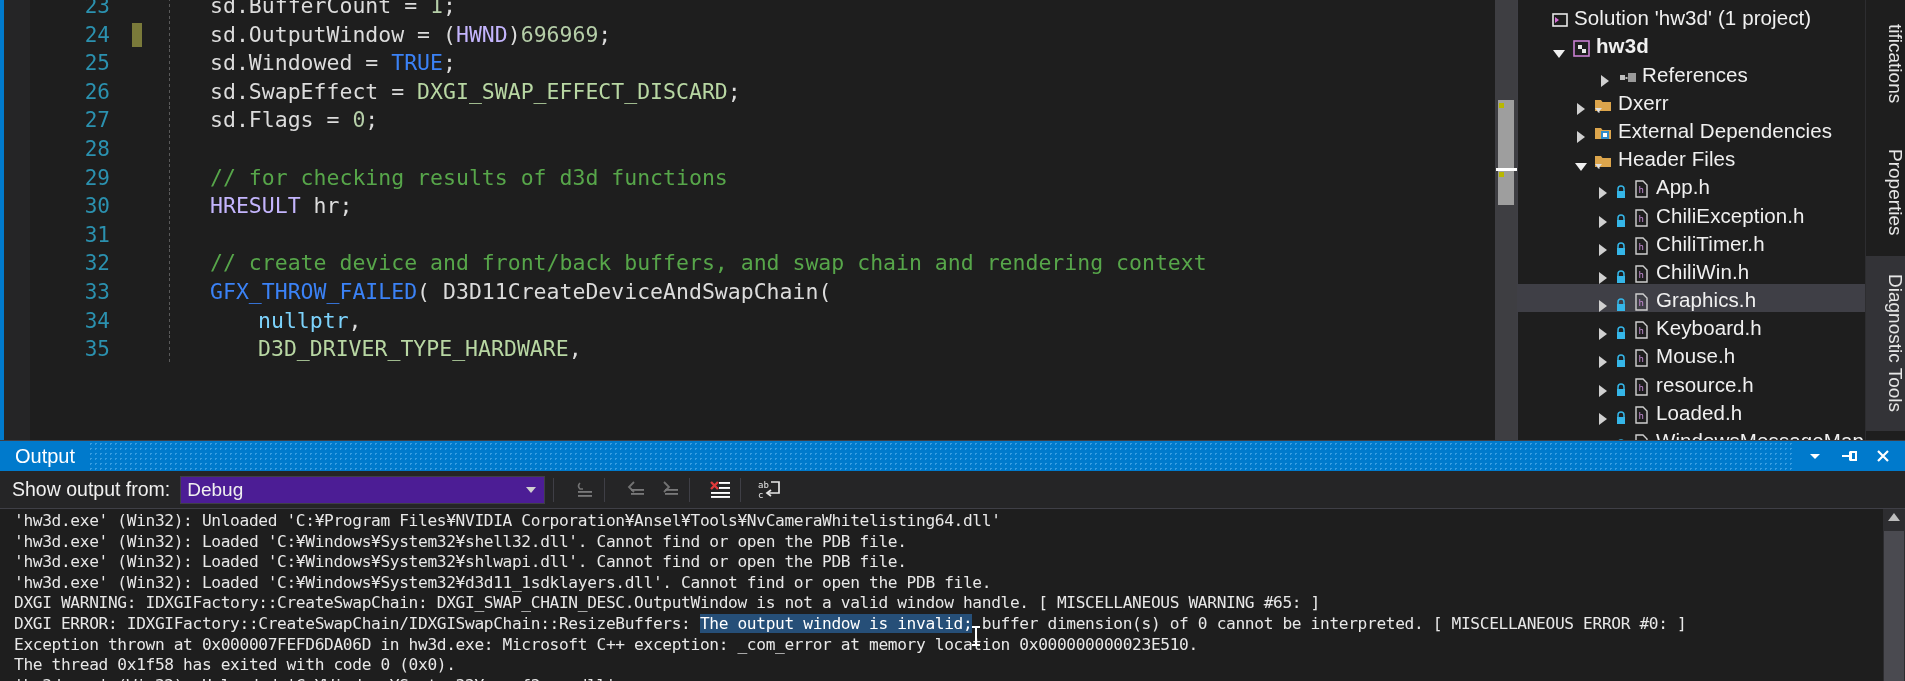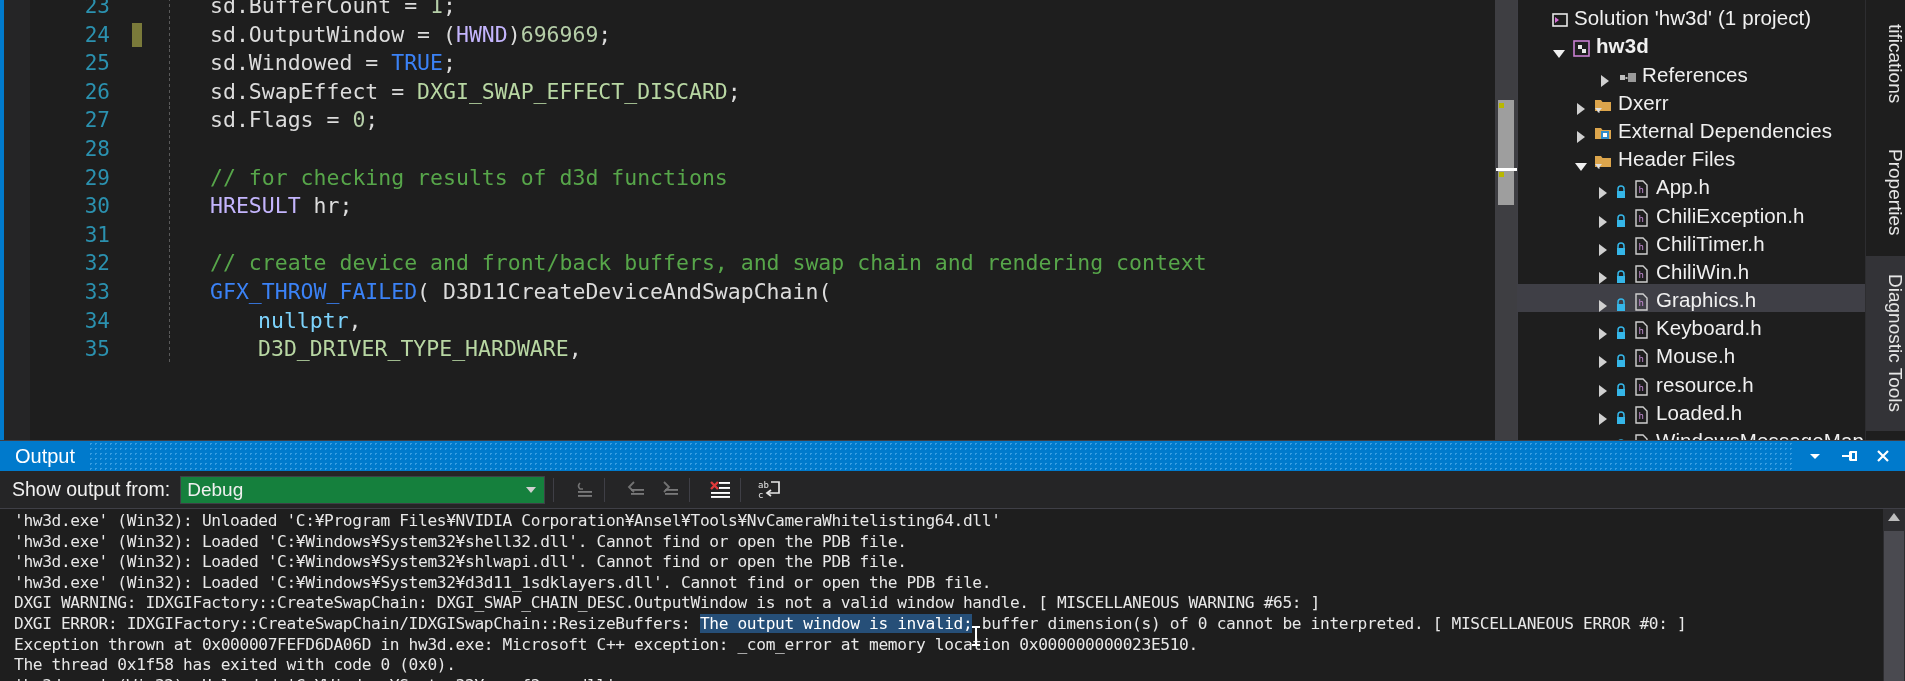--- a/index.html
+++ b/index.html
@@ -74,21 +74,21 @@
   .out-title .lbl{font-size:20px;color:#ffffff;z-index:2;}
   .out-title .dots{position:absolute;left:88px;right:110px;top:0;bottom:0;
      background-image:radial-gradient(#4aa8e8 1px, transparent 1px);
      background-size:5px 5px;opacity:.75;}
   .out-title .btns{margin-left:auto;display:flex;align-items:center;gap:14px;padding-right:12px;z-index:3;}
   .tbtn{width:20px;height:20px;display:flex;align-items:center;justify-content:center;color:#fff;}
 
   .out-toolbar{height:38px;background:#252526;display:flex;align-items:center;
      padding-left:12px;border-bottom:1px solid #3f3f46;}
   .out-toolbar .lbl{font-size:19.5px;color:#f0f0f0;margin-right:10px;}
-  .combo{width:365px;height:28px;background:#15803d;border:1px solid #3f3f46;display:flex;
+  .combo{width:365px;height:28px;background:#4c1d95;border:1px solid #3f3f46;display:flex;
      align-items:center;padding:0 6px;position:relative;}
   .combo .val{font-size:19px;color:#f0f0f0;}
   .combo .chev{position:absolute;right:8px;top:10px;width:0;height:0;
      border-top:6px solid #d0d0d0;border-left:5px solid transparent;border-right:5px solid transparent;}
   .tsep{width:1px;height:24px;background:#3f3f46;margin:0 8px;}
   .ticon{width:34px;height:30px;display:flex;align-items:center;justify-content:flex-end;opacity:.45;}
   .ticon.on{opacity:1;}
 
   .out-body{flex:1 1 auto;position:relative;background:#1e1e1e;overflow:hidden;}
   .out-text{position:absolute;left:14px;top:2px;right:30px;

